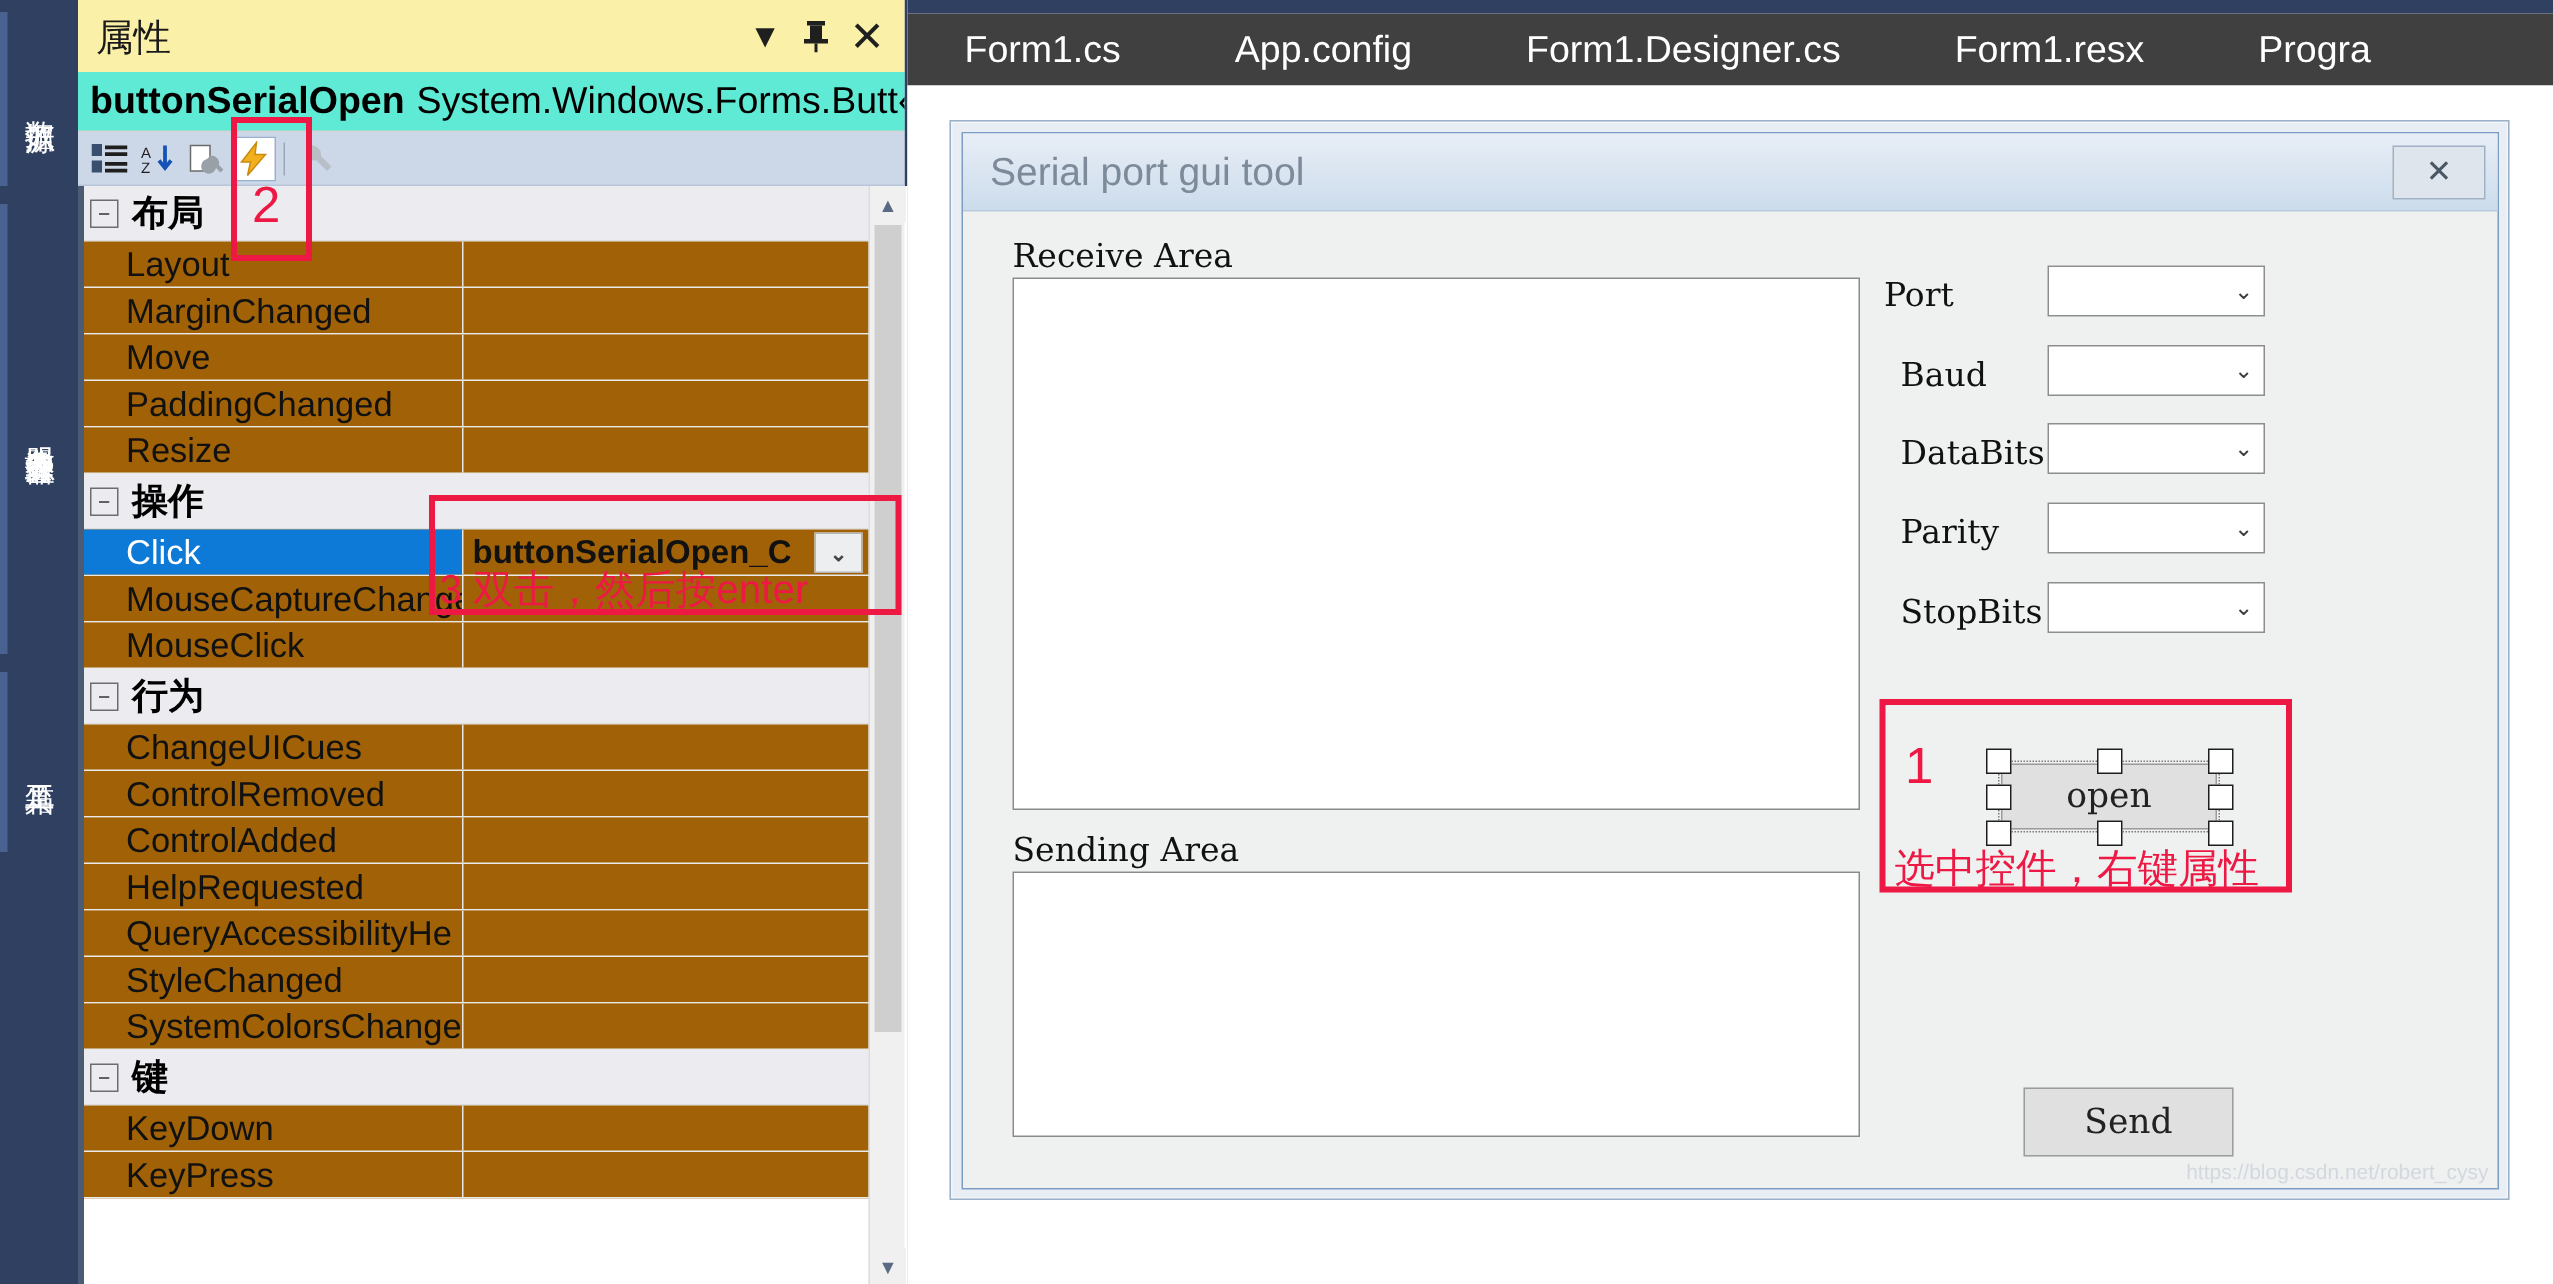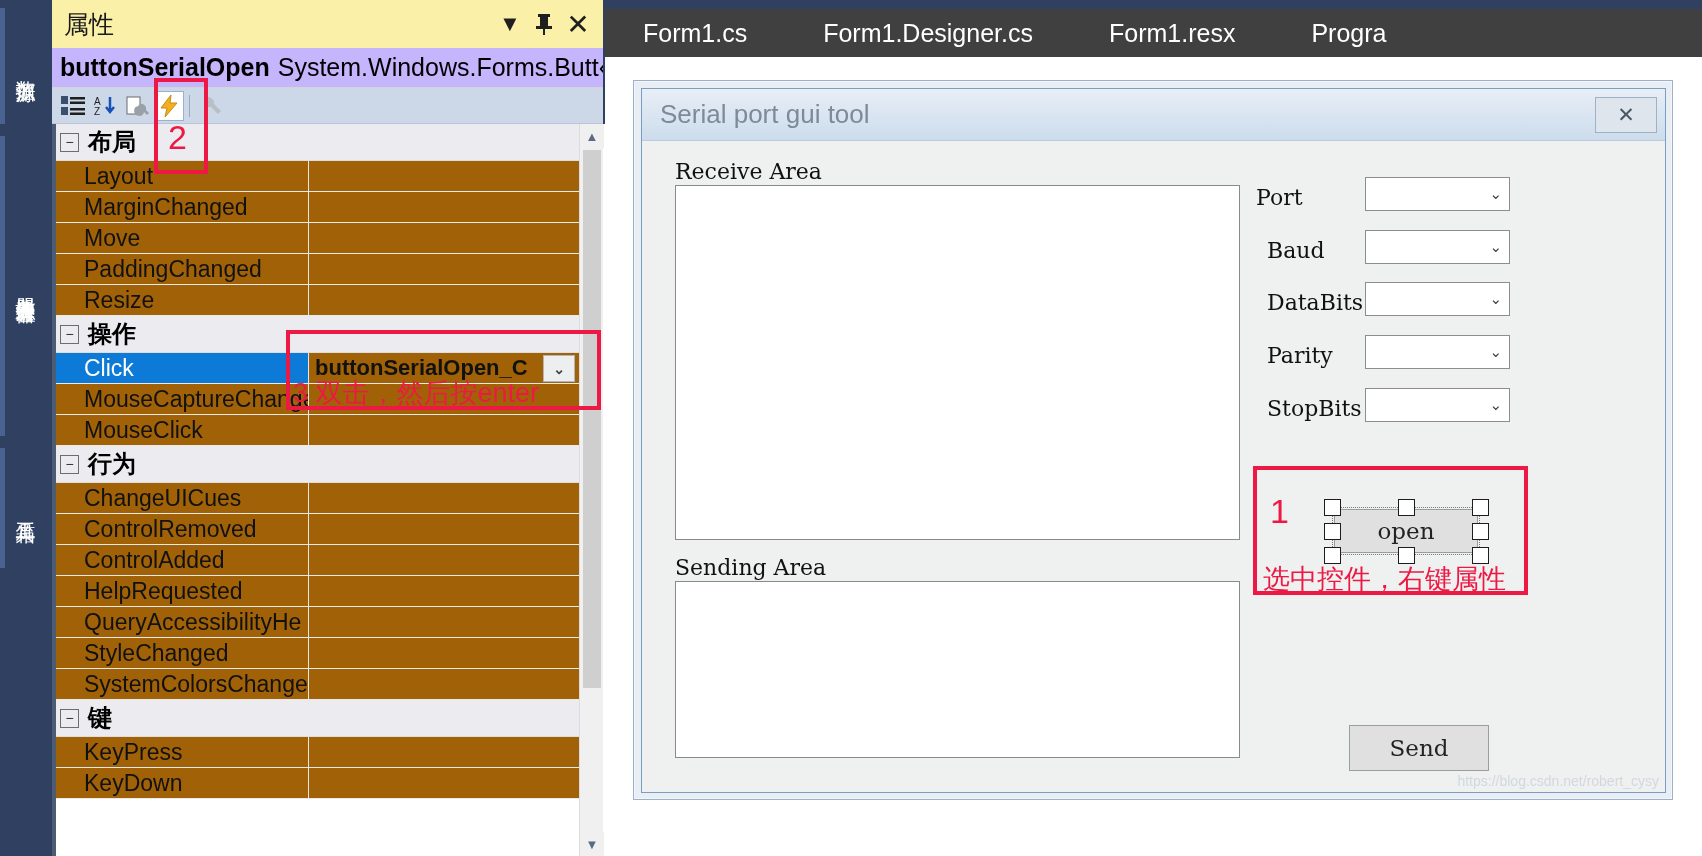--- a/index.html
+++ b/index.html
@@ -58,21 +58,21 @@
     width: 34px; height: 34px;
     display: flex; align-items: center; justify-content: center;
     font-size: 22px; color: #1f1f1f;
     cursor: default;
   }
   .tb-btn.close { font-size: 28px; }
 
   .props-objectline {
     height: 40px;
     border-bottom: 1px solid #d4d4d4;
-    background: #c4b5fd;
+    background: #5eead4;
     display: flex; align-items: center;
     padding-left: 8px;
     overflow: hidden;
     white-space: nowrap;
   }
   .obj-name { font-size: 25px; font-weight: bold; color: #000; }
   .obj-type { font-size: 25px; color: #000; margin-left: 8px; }
 
   .props-toolbar {
     height: 36px;
@@ -461,25 +461,25 @@
         <div class="prop-row">
           <div class="prop-name">SystemColorsChange</div>
           <div class="prop-val"></div>
         </div>
 
         <div class="grp-row">
           <span class="grp-toggle">−</span>
           <span class="grp-label">键</span>
         </div>
         <div class="prop-row">
+          <div class="prop-name">KeyDown</div>
+          <div class="prop-val"></div>
+        </div>
+        <div class="prop-row">
           <div class="prop-name">KeyPress</div>
-          <div class="prop-val"></div>
-        </div>
-        <div class="prop-row">
-          <div class="prop-name">KeyDown</div>
           <div class="prop-val"></div>
         </div>
 
       </div>
     </div>
 
     <div class="grid-sb">
       <div class="sb-arrow">▲</div>
       <div class="sb-thumb"></div>
       <div class="sb-arrow" style="position:absolute;bottom:0;left:0;">▼</div>
@@ -490,20 +490,21 @@
 
     <div class="anno-box" style="left:234px; top:330px; width:315px; height:80px;"></div>
     <div class="anno-text anno-cn" style="left:241px; top:375px;">3 双击，然后按enter</div>
   </div>
 
   <div class="editor-side">
     <div class="tabstrip"></div>
 
     <div class="tabrow">
       <div class="tab-item">Form1.cs</div>
+      <div class="tab-item">App.config</div>
       <div class="tab-item">Form1.Designer.cs</div>
       <div class="tab-item">Form1.resx</div>
       <div class="tab-item">Progra</div>
     </div>
 
     <div class="designer-surface">
       <div class="form-host">
         <div class="form-window">
 
           <div class="form-titlebar">

